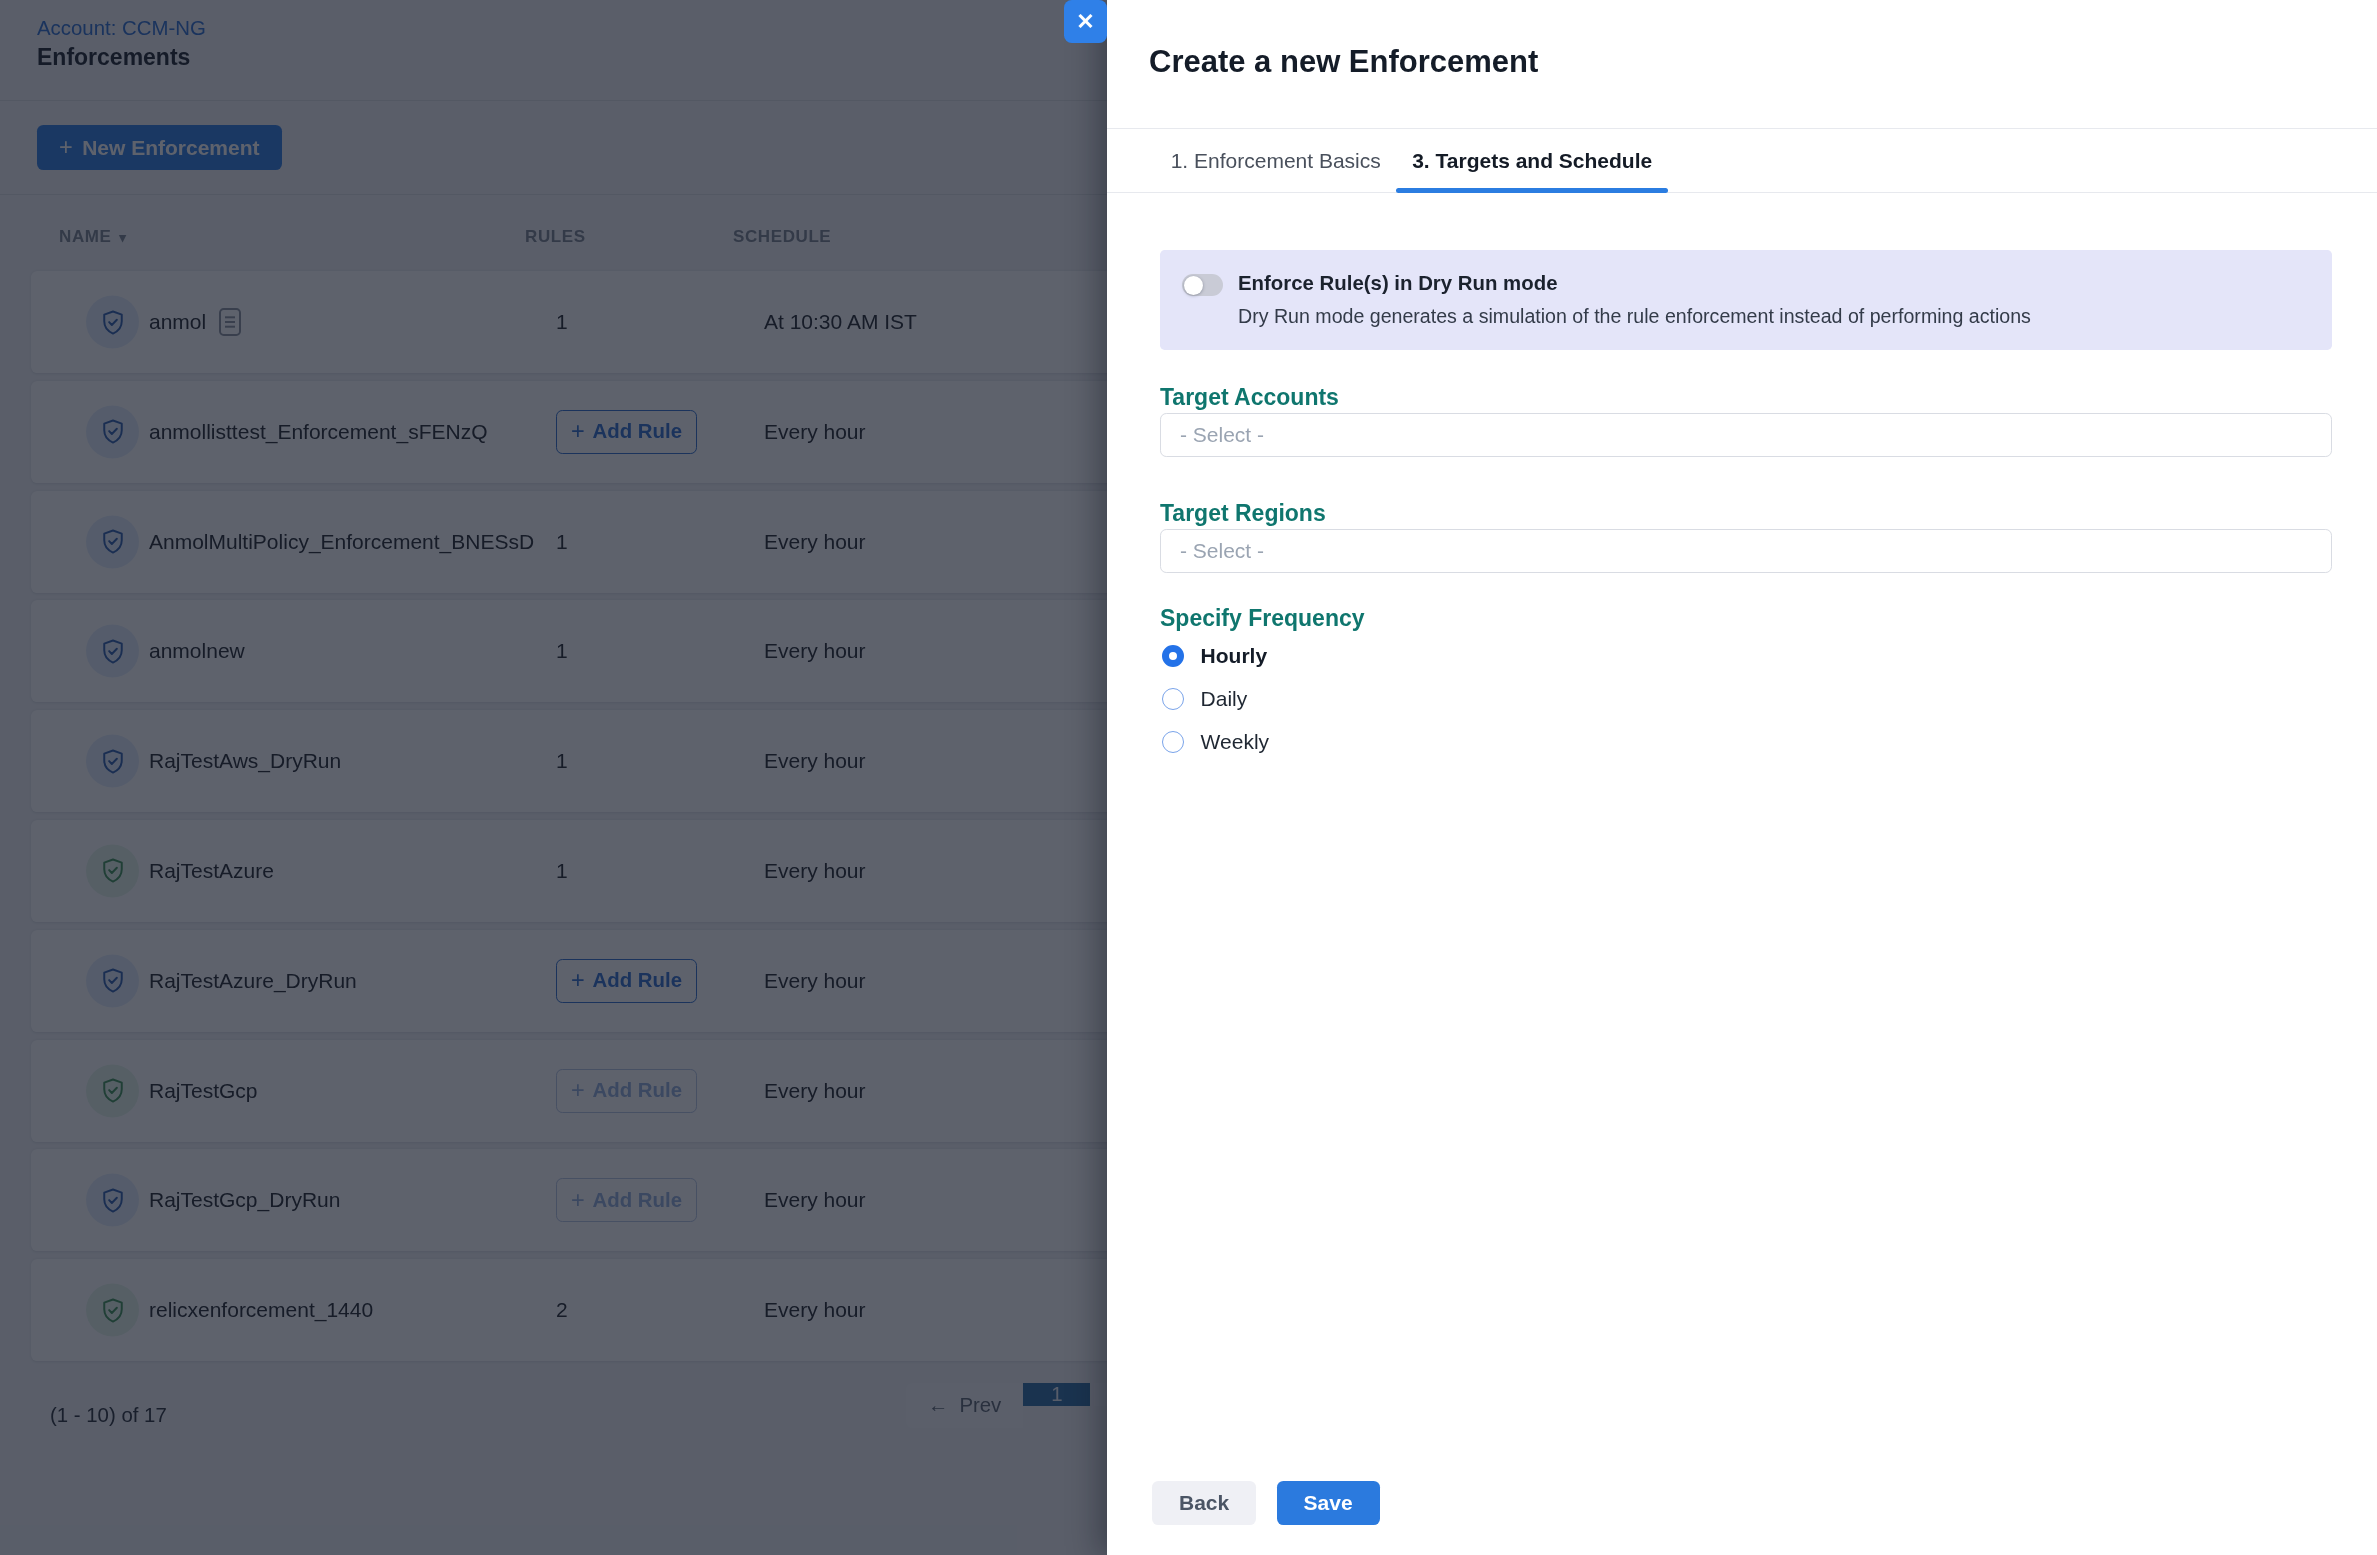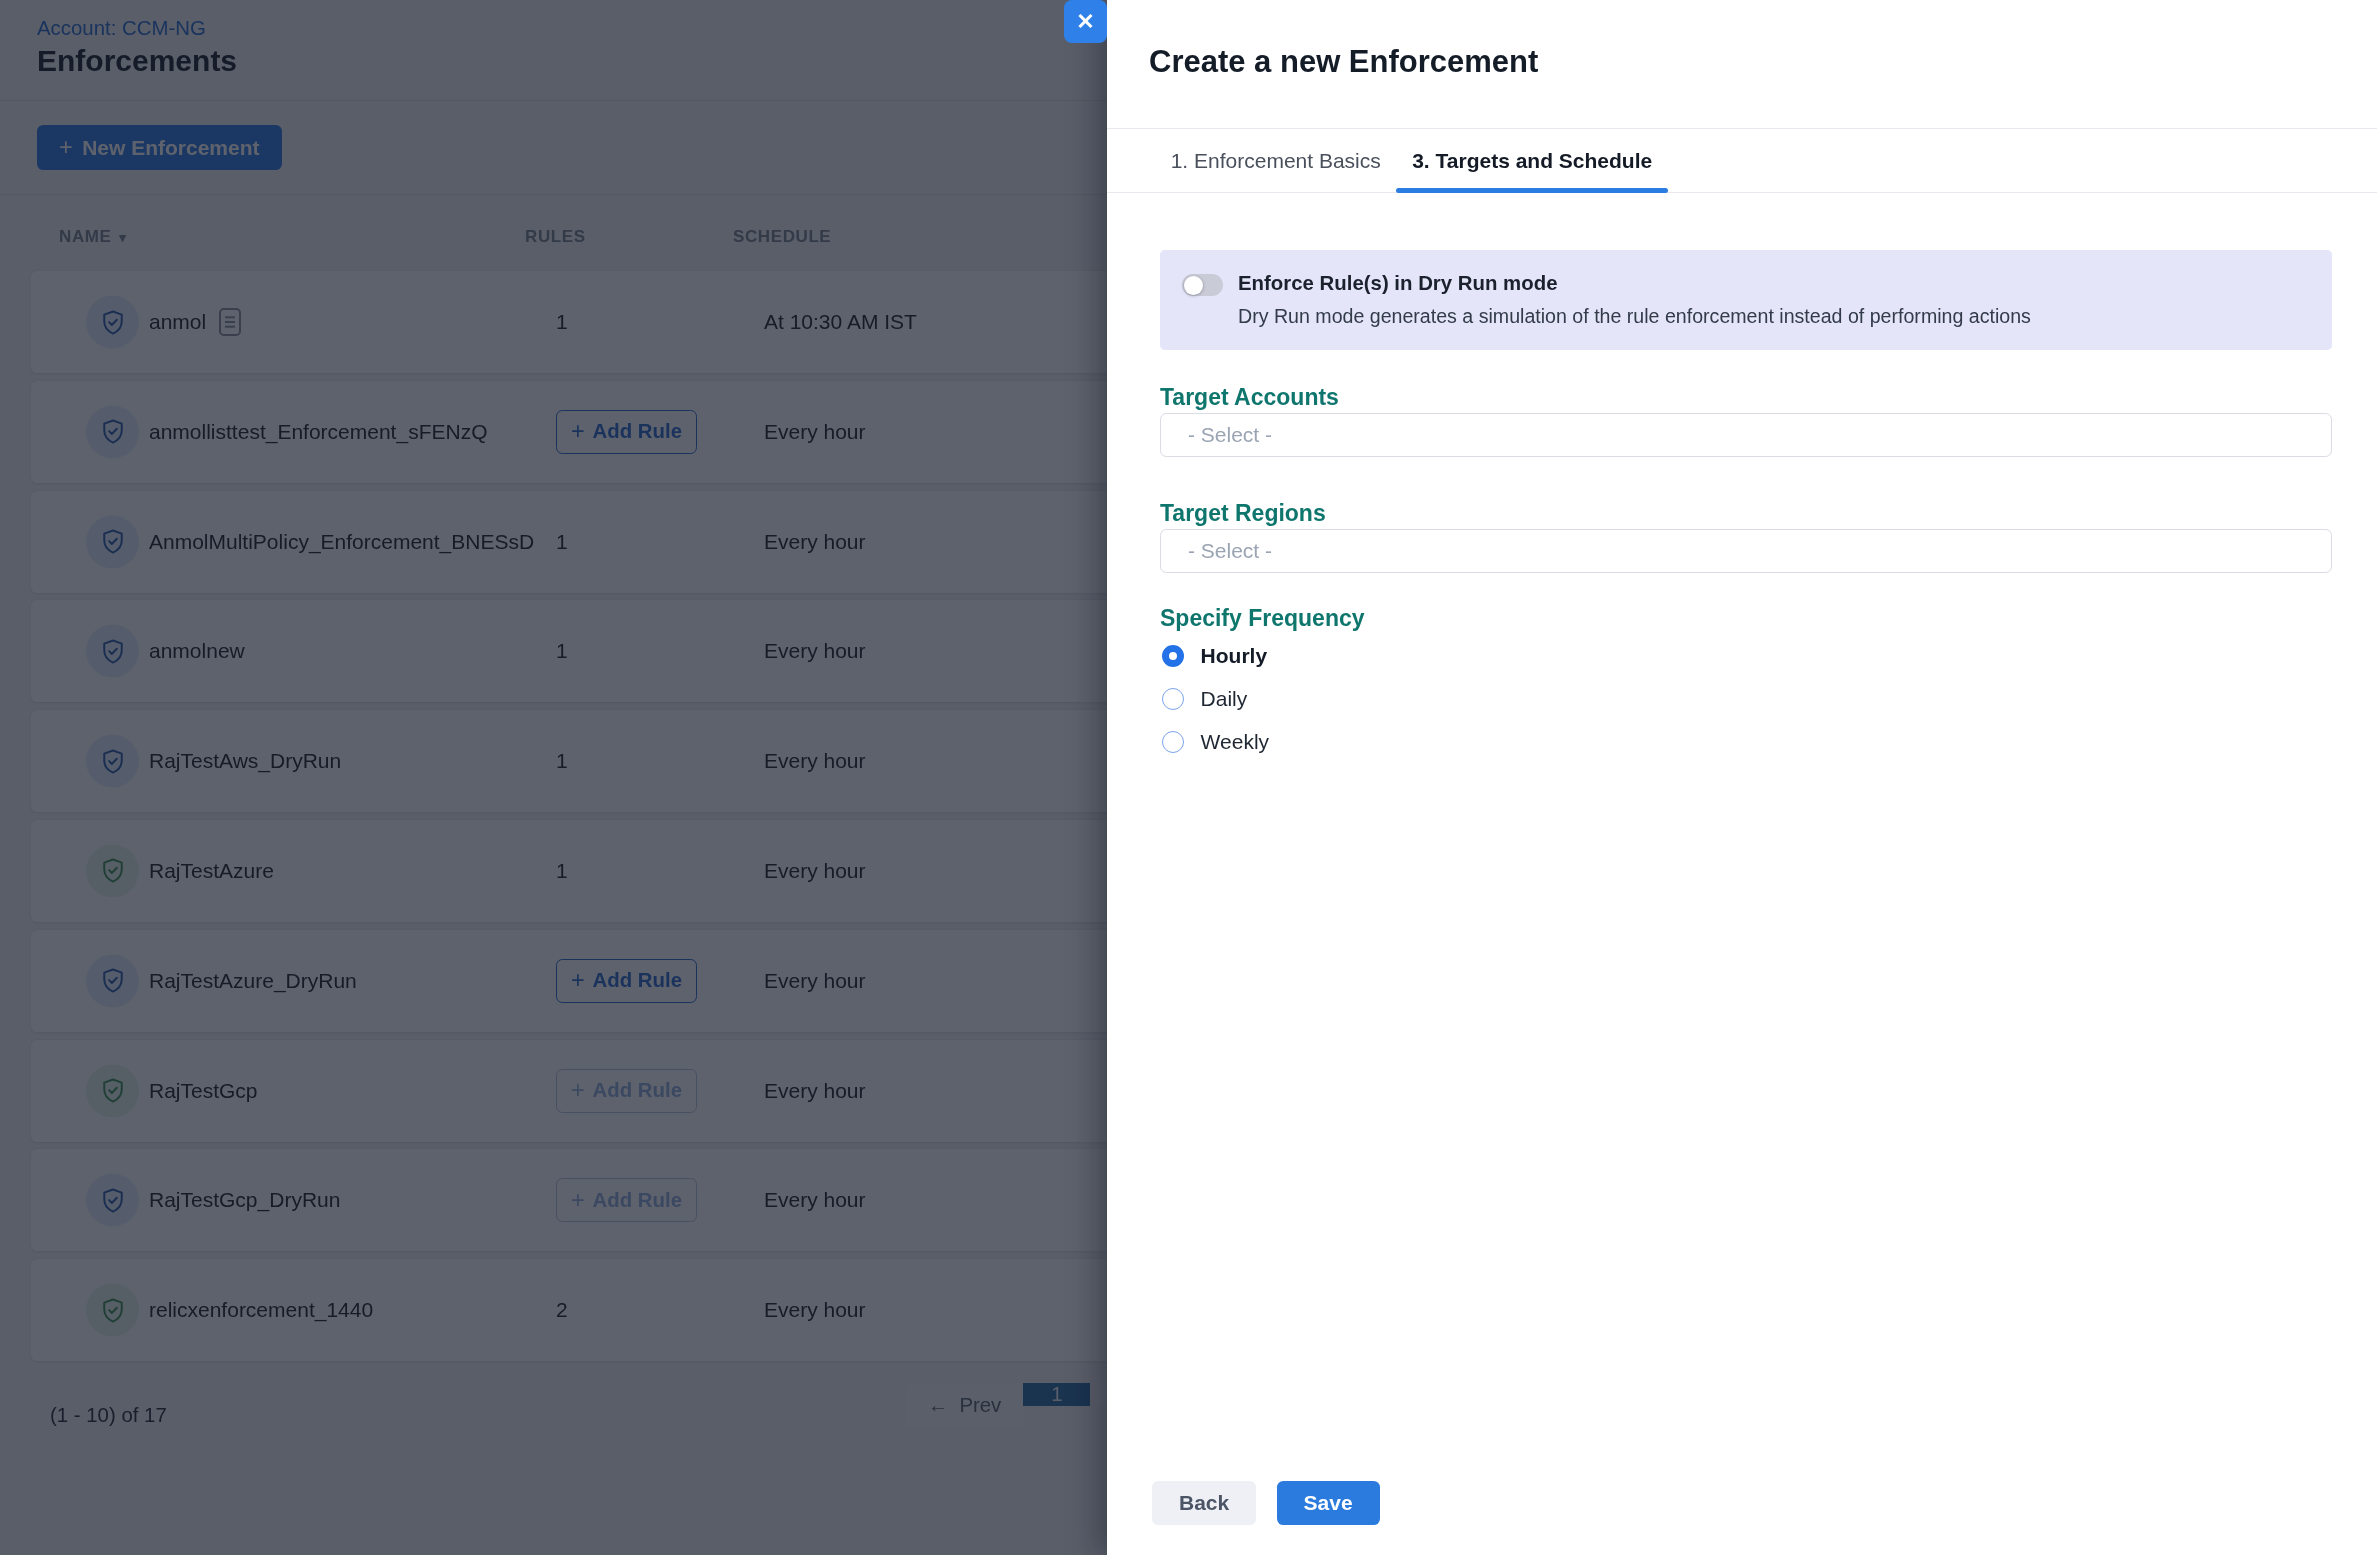--- a/index.html
+++ b/index.html
@@ -2,21 +2,21 @@
 <html style="font-size:12.5px"><head>
 <meta charset="utf-8">
 <style>
   * { margin:0; padding:0; box-sizing:border-box; }
   html,body { width:2377px; height:1556px; overflow:hidden; }
   body { font-family:"Liberation Sans", sans-serif; background:#f1f2f5; position:relative; color:#1f242c; }
 
   
   .page { position:absolute; inset:0; }
   .account-link { position:absolute; left:37px; top:17px; font-size:20.4px; color:#2e6fd0; text-decoration:none; }
-  .page-title { position:absolute; left:37px; top:44px; font-size:30px; font-weight:700; color:#1c222c; }
+  .page-title { position:absolute; left:37px; top:44px; font-size:23px; font-weight:700; color:#1c222c; }
   .hr { position:absolute; left:0; right:0; height:0.8px; background:#dcdfe4; }
   .hr1 { top:100px; } .hr2 { top:194px; }
   .btn-primary { background:#2e7ce2; color:#fff; border:none; border-radius:6.3px; font-size:21px; font-weight:600; font-family:inherit; cursor:pointer; }
   .new-btn { position:absolute; left:37px; top:125px; height:45px; padding:0 22px; display:flex; align-items:center; gap:9.4px; }
   .new-btn .plus { font-size:23.5px; font-weight:400; }
 
   .thead { position:absolute; top:227px; left:0; right:0; height:31px; font-size:17px; font-weight:700; letter-spacing:0.6px; color:#7a828e; }
   .th { position:absolute; top:0; display:flex; align-items:center; gap:7.8px; }
   .th-name { left:59px; cursor:pointer; } .th-rules { left:525px; } .th-schedule { left:733px; }
   .caret { font-size:13.3px; color:#7a828e; }
@@ -55,21 +55,21 @@
 
   .p-content { position:absolute; top:193px; left:53px; right:45px; bottom:0; }
   .banner { position:absolute; top:57px; left:0; right:0; height:100px; background:#e4e5f9; border-radius:4.7px; }
   .toggle { position:absolute; left:22px; top:24px; width:41px; height:22px; background:#c9cbd6; border-radius:11px; cursor:pointer; }
   .toggle .knob { position:absolute; left:1.6px; top:1.6px; width:19px; height:19px; background:#fff; border-radius:50%; box-shadow:0 0.8px 3.1px rgba(20,30,50,0.35); }
   .banner-title { position:absolute; left:78px; top:22px; font-size:20.4px; font-weight:600; color:#1b222e; }
   .banner-desc  { position:absolute; left:78px; top:55px; font-size:19.6px; color:#333b49; }
 
   .field-label { position:absolute; left:0; font-size:23px; font-weight:600; color:#0f766e; }
   .lbl-accounts { top:191px; } .lbl-regions { top:307px; } .lbl-freq { top:412px; }
-  .select { position:absolute; left:0; right:0; height:44px; border:1.6px solid #d9dce3; border-radius:6.3px; background:#fff; display:flex; align-items:center; padding:0 27px; cursor:pointer; }
+  .select { position:absolute; left:0; right:0; height:44px; border:1.6px solid #d9dce3; border-radius:6.3px; background:#fff; display:flex; align-items:center; padding:0 19px; cursor:pointer; }
   .sel-accounts { top:220px; } .sel-regions { top:336px; }
   .select .placeholder { font-size:21px; color:#9aa4b2; }
 
   .radio-row { position:absolute; left:1.6px; height:23.5px; display:flex; align-items:center; gap:17px; cursor:pointer; }
   .radio { width:22px; height:22px; border-radius:50%; background:#fff; border:1.6px solid #7aa4ea; flex:0 0 auto; }
   .radio.selected { border:7px solid #2472e8; }
   .radio-label { font-size:21px; color:#1f2732; }
   .radio-row.selected .radio-label { font-weight:600; color:#141c28; }
 
   .footer { position:absolute; left:45px; bottom:31px; display:flex; gap:20.4px; z-index:5; }

